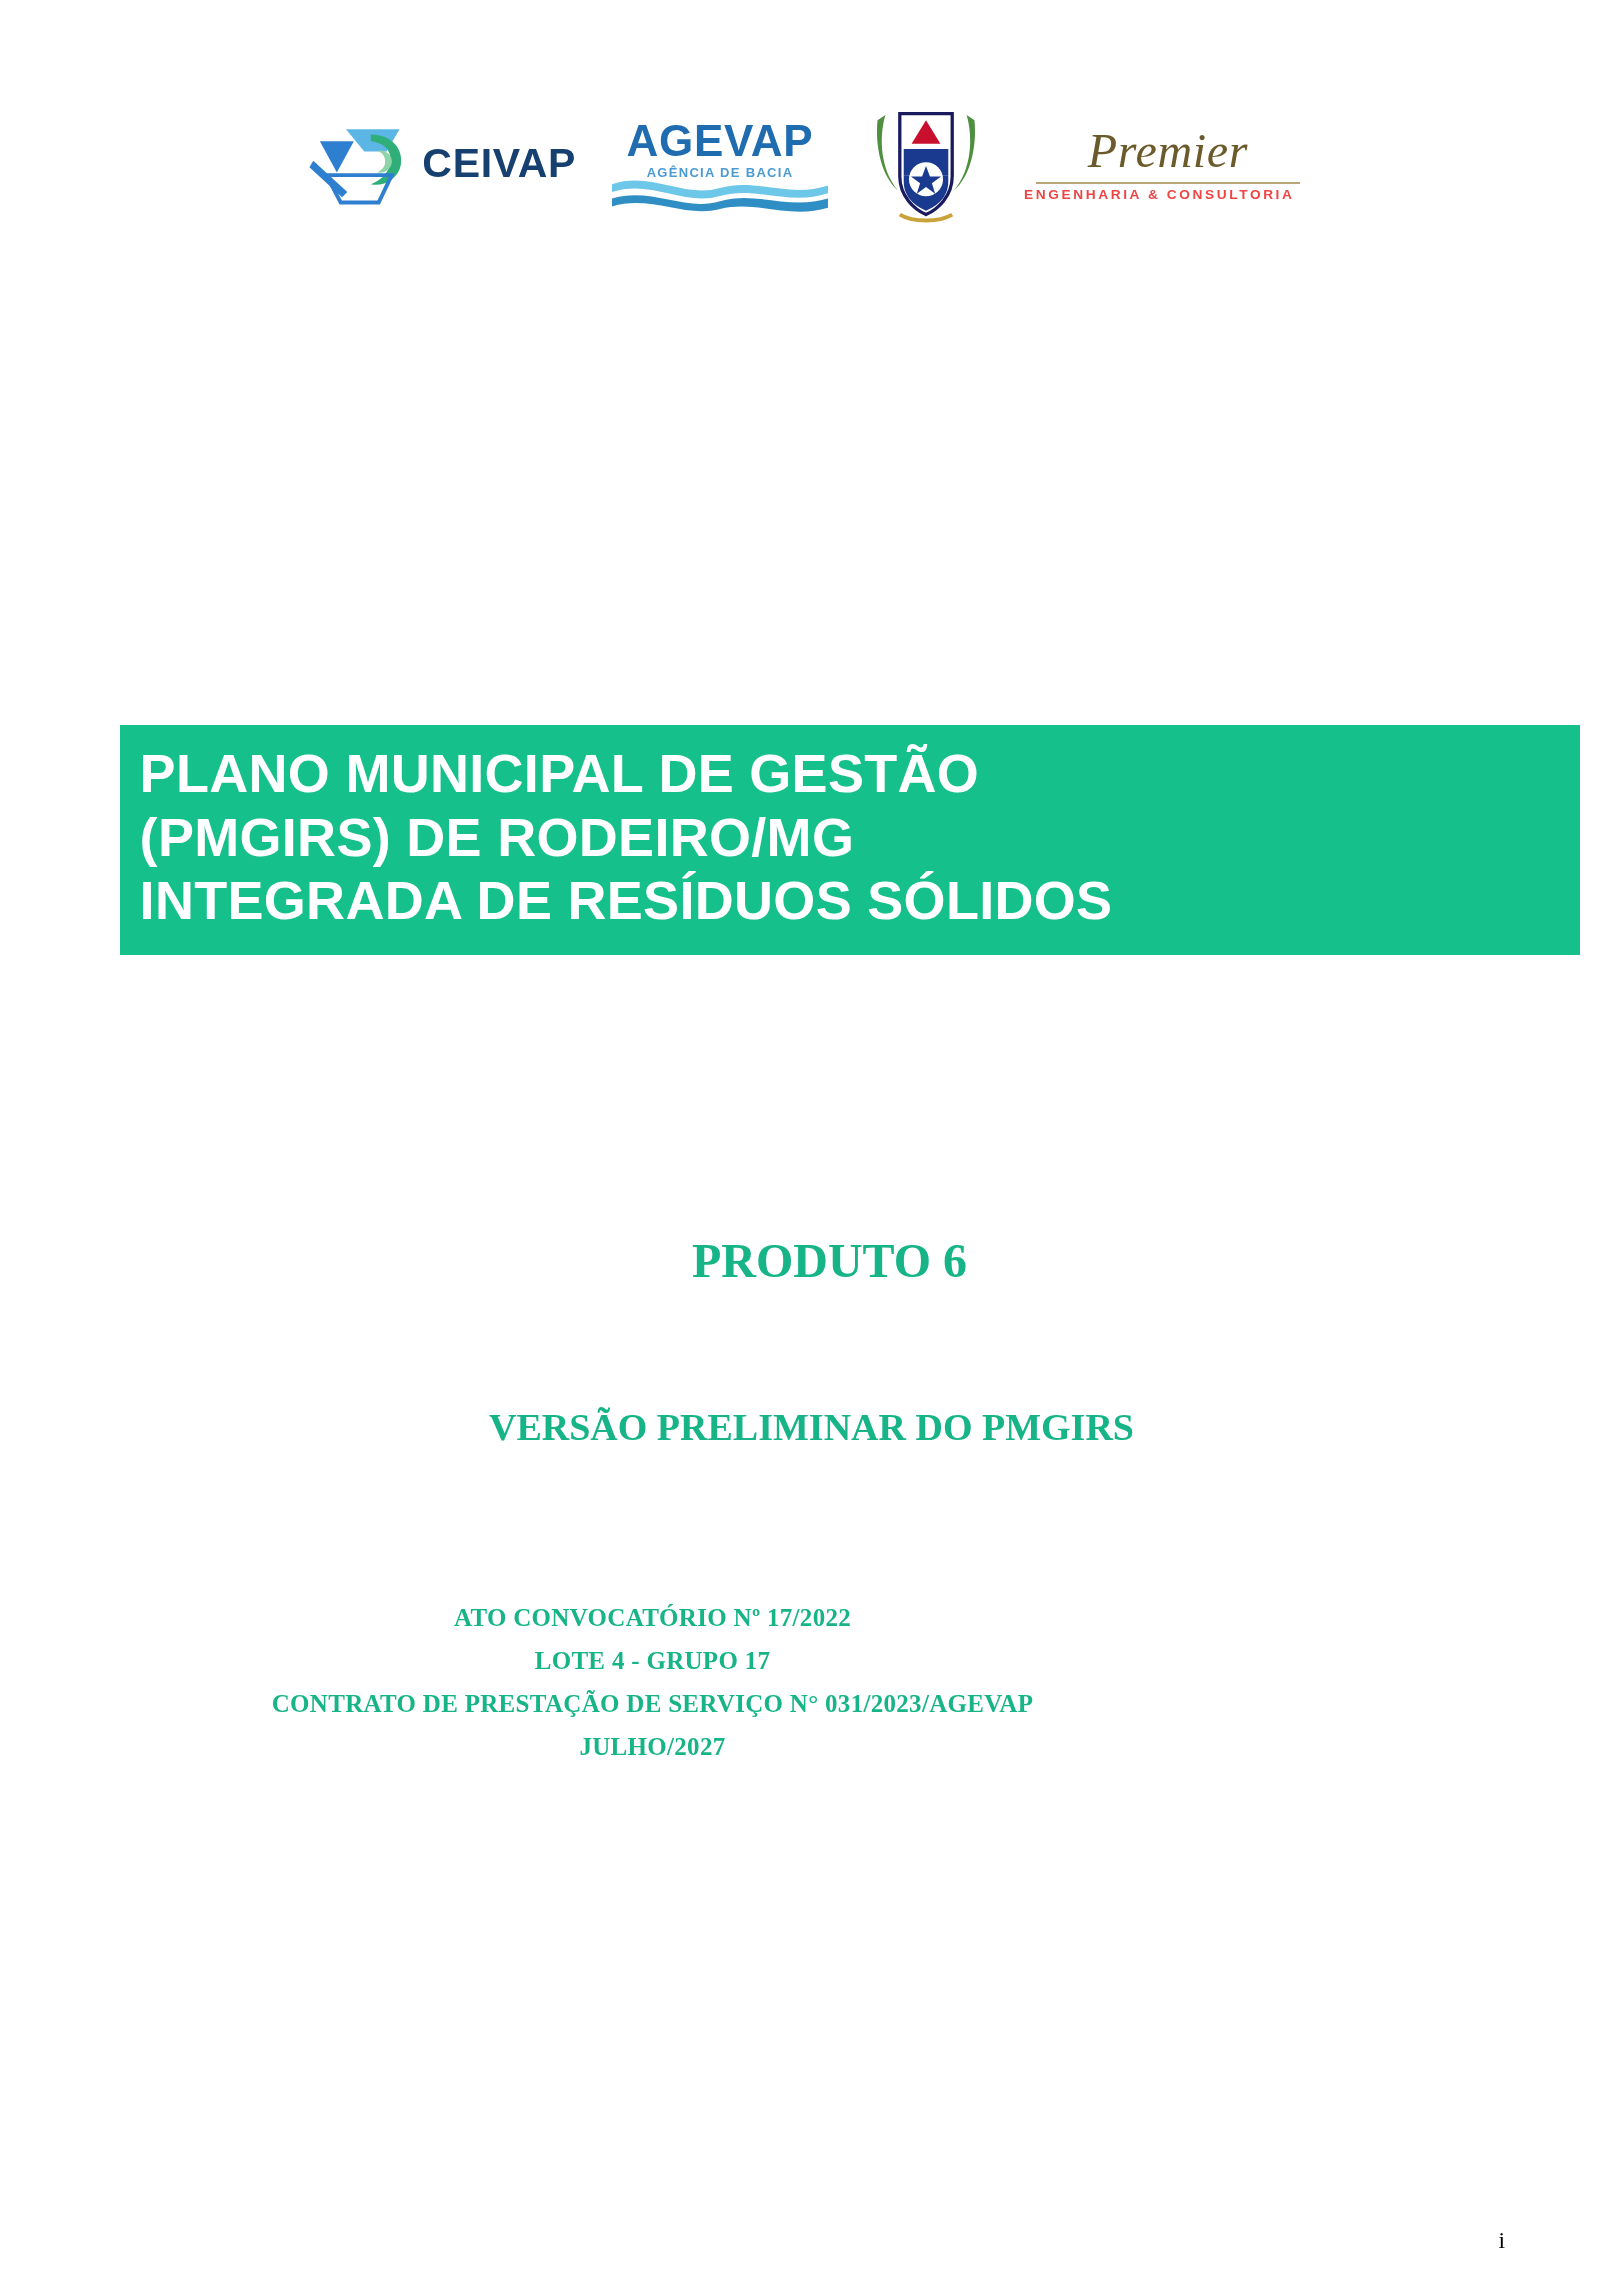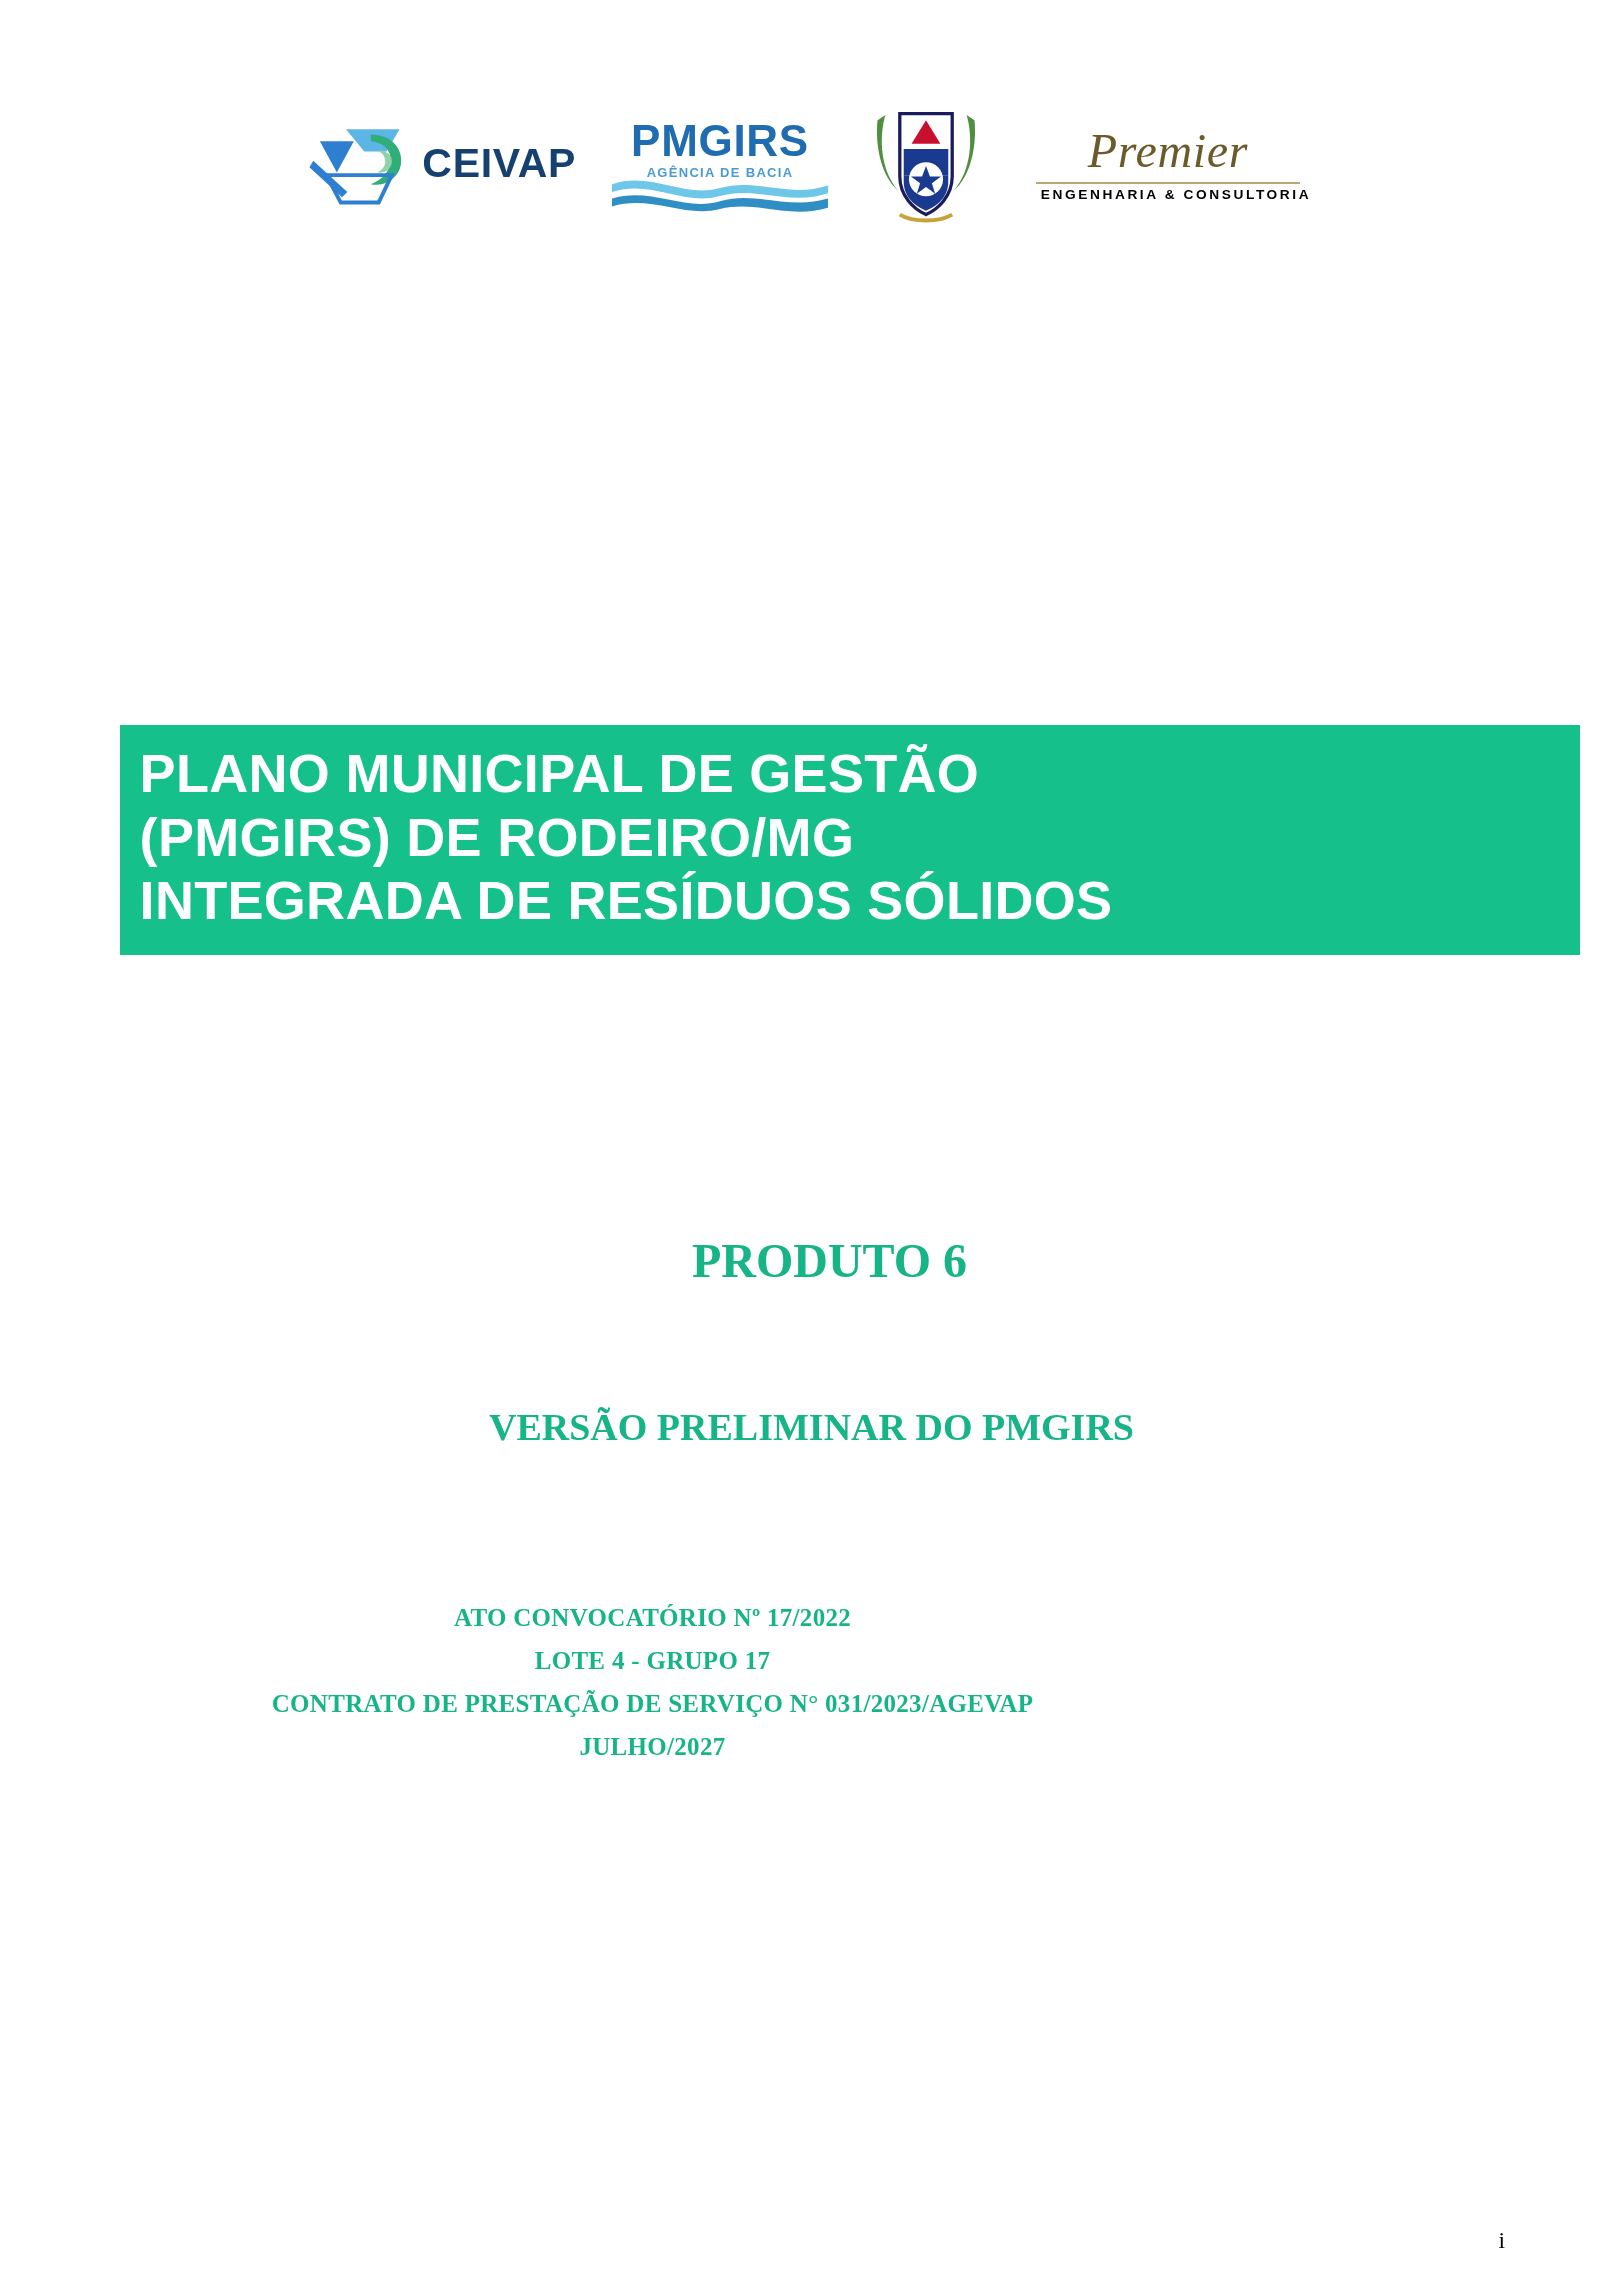--- a/index.html
+++ b/index.html
@@ -116,27 +116,26 @@
     text-align: center;
     font-family: "Liberation Serif", serif;
     font-style: italic;
     font-size: 48px;
     color: #6b5a2a;
     letter-spacing: 0.7px;
   }
   .premier-sub {
     position: absolute;
     top: 82px;
-    left: 8px;
+    left: 0;
     width: 288px;
-    text-align: center;
     font-family: "Liberation Sans", sans-serif;
     font-size: 13.7px;
     font-weight: bold;
-    color: #000000;
+    color: #ef4444;
     letter-spacing: 2.6px;
   }
   .premier-rule {
     position: absolute;
     top: 77px;
     left: 11.8px;
     width: 264px;
     height: 2px;
     background: #b9a779;
   }
@@ -226,21 +225,21 @@
           <path d="M96 30 C128 30 146 52 142 76 C138 98 116 110 96 106 C112 100 124 88 126 72 C128 54 116 42 96 40 Z" fill="#2fae7a"></path>
           <path d="M108 54 C122 54 130 64 128 74 C126 84 116 90 106 88 C114 84 118 78 118 72 C118 64 114 58 108 56 Z" fill="#8fd3a8"></path>
           <path d="M28 92 L128 92 L108 134 L50 134 Z" fill="none" stroke="#2f7fd1" stroke-width="6"></path>
           <path d="M8 70 L60 118 L52 126 L2 80 Z" fill="#2f7fd1"></path>
         </svg>
       </div>
       <div class="ceivap-text">CEIVAP</div>
     </div>
 
     <div class="logo logo-agevap">
-      <div class="agevap-title">PMGIRS</div>
+      <div class="agevap-title">AGEVAP</div>
       <div class="agevap-sub">AGÊNCIA DE BACIA</div>
       <svg class="agevap-waves" viewBox="0 0 330 70" preserveAspectRatio="none" xmlns="http://www.w3.org/2000/svg">
         <path d="M0,20 C60,0 110,42 165,26 C220,10 270,42 330,22 L330,34 C270,54 220,22 165,38 C110,54 60,12 0,32 Z" fill="#6cc7e8"></path>
         <path d="M0,42 C60,24 110,62 165,46 C220,30 270,60 330,42 L330,56 C270,74 220,44 165,58 C110,72 60,36 0,54 Z" fill="#2f8fc4"></path>
       </svg>
     </div>
 
     <div class="logo logo-brasao">
       <svg width="118" height="131" viewBox="0 0 180 200" xmlns="http://www.w3.org/2000/svg">
         <path d="M28 26 C18 60 20 110 48 142 C22 120 12 74 16 34 Z" fill="#4f8f3f"></path>

